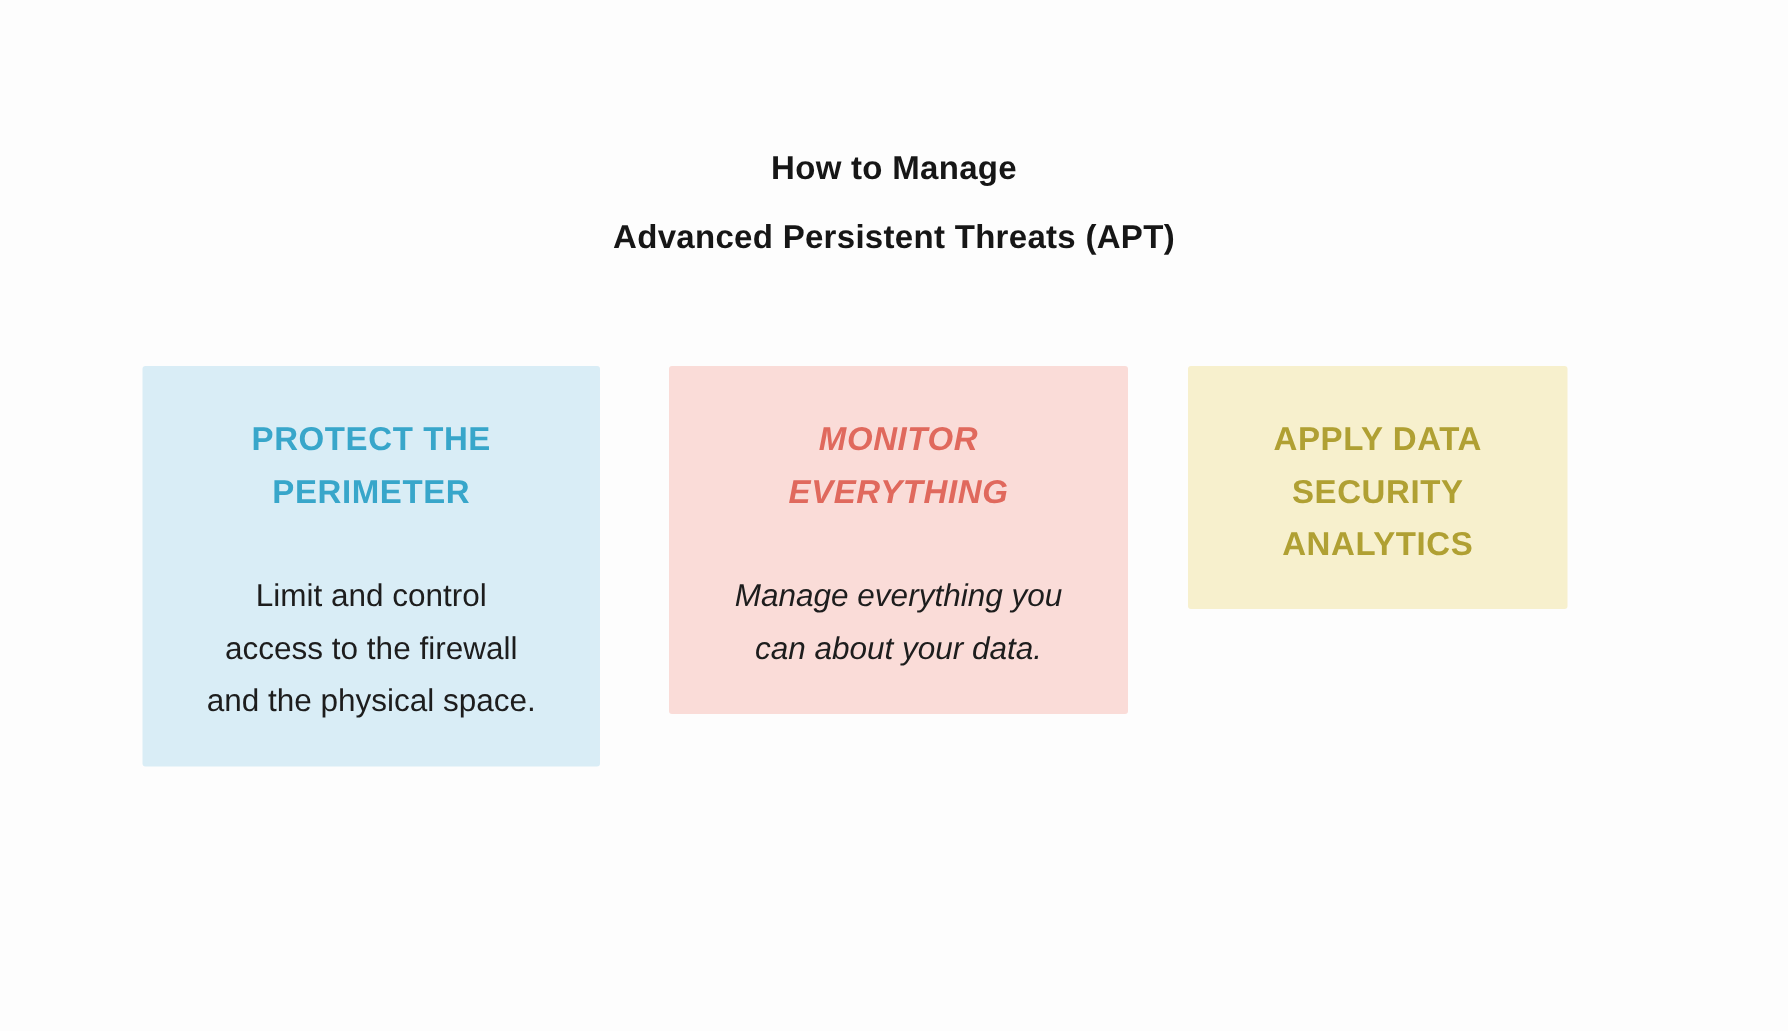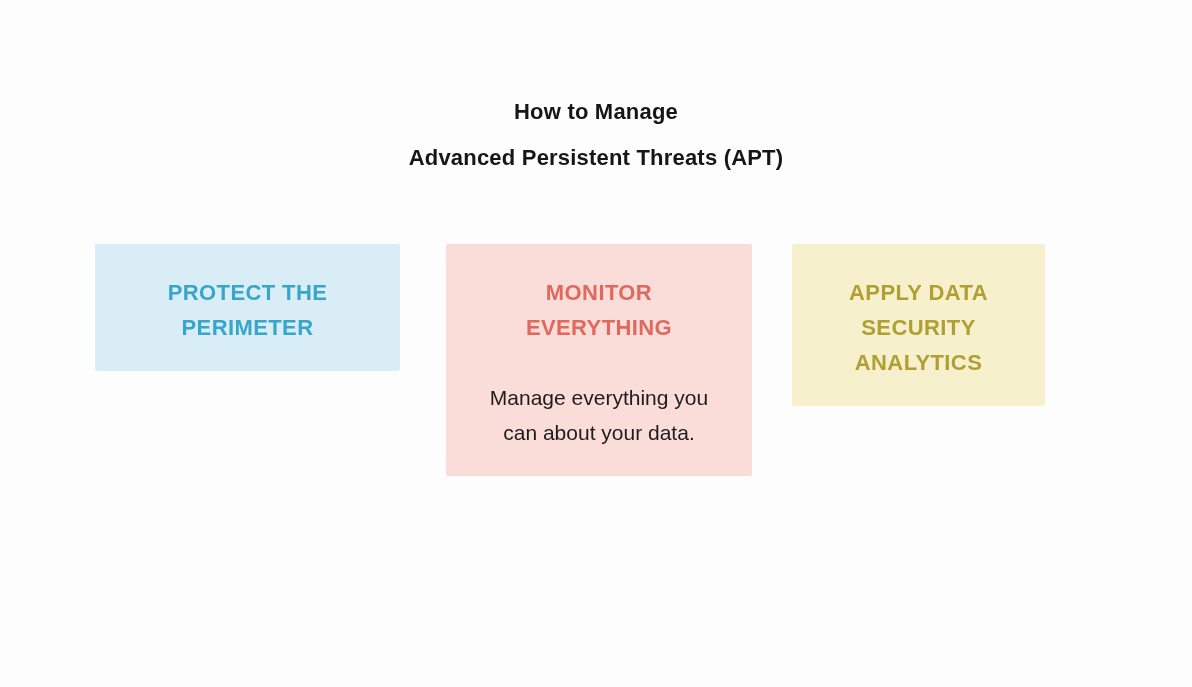--- a/index.html
+++ b/index.html
@@ -30,21 +30,21 @@
   }
   .card {
     position: absolute;
     top: 244px;
     border-radius: 2px;
     box-sizing: border-box;
     padding: 31px 20px 26px 20px;
     text-align: center;
   }
   .card-1 { left: 95px;  width: 305px; }
-  .card-2 { left: 446px; width: 306px; }
+  .card-2 { left: 446px; width: 306px; font-style: italic; }
   .card-3 { left: 792px; width: 253px; }
   .card-heading {
     font-size: 22px;
     font-weight: 700;
     line-height: 35px;
     letter-spacing: 0.4px;
     white-space: pre-line;
   }
   .card-body {
     margin-top: 35px;
@@ -57,20 +57,23 @@
 </style>
 </head>
 <body style="background: rgb(253, 253, 253);">
 
 <h1 class="page-title" style="color: rgb(22, 22, 22);">How to Manage
 Advanced Persistent Threats (APT)</h1>
 
 <section class="card card-1" style="background: rgb(217, 237, 246);">
   <div class="card-heading" style="color: rgb(56, 166, 202);">PROTECT THE
 PERIMETER</div>
+  <div class="card-body" style="color: rgb(29, 29, 29);">Limit and control
+access to the firewall
+and the physical space.</div>
 </section>
 
 <section class="card card-2" style="background: rgb(250, 220, 216);">
   <div class="card-heading" style="color: rgb(224, 105, 93);">MONITOR
 EVERYTHING</div>
   <div class="card-body" style="color: rgb(29, 29, 29);">Manage everything you
 can about your data.</div>
 </section>
 
 <section class="card card-3" style="background: rgb(247, 240, 205);">

